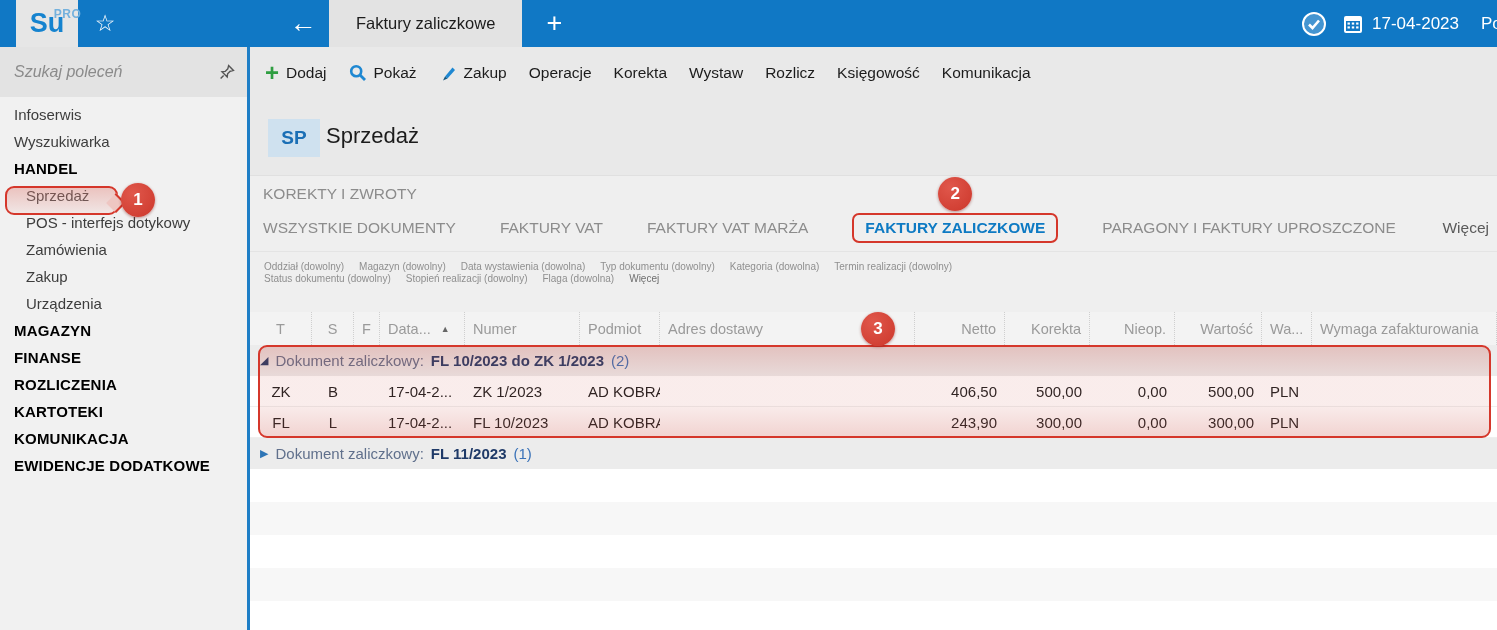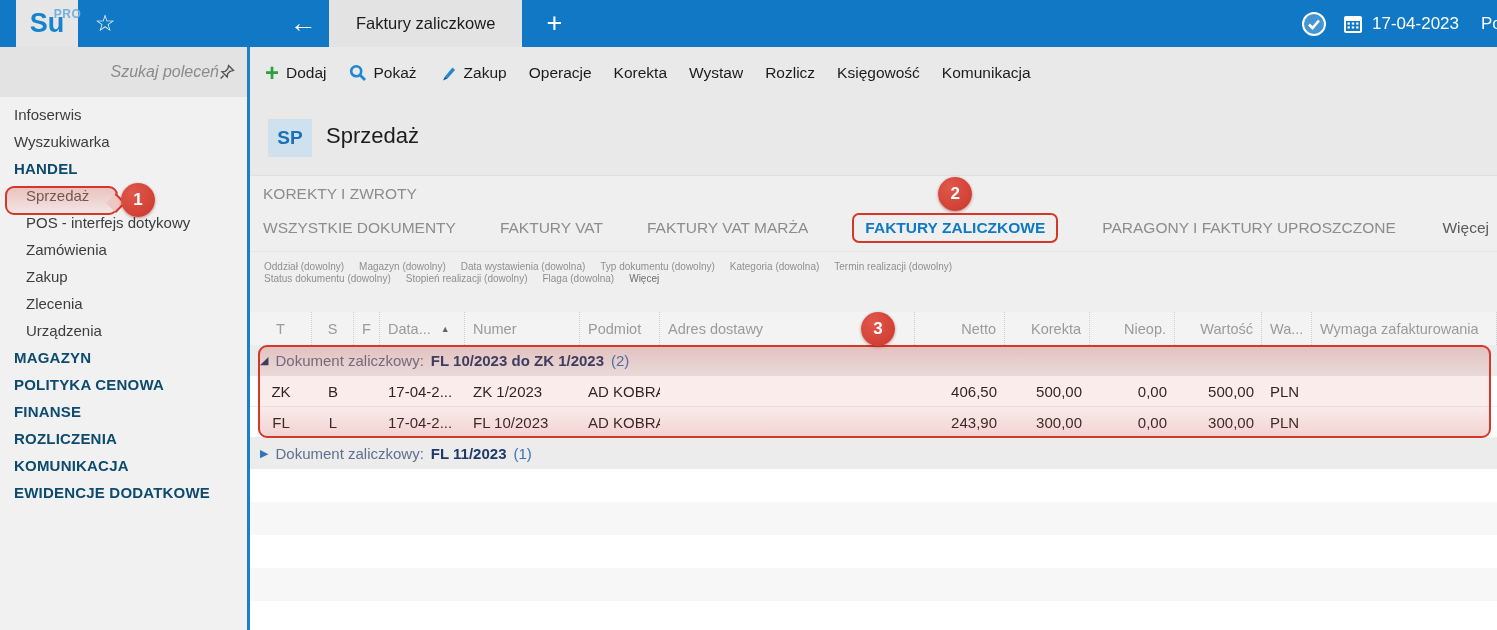--- a/index.html
+++ b/index.html
@@ -17,25 +17,25 @@
   .doc-tab { background:#e3e3e3; color:#1c1c1c; font-size:16.5px; display:flex; align-items:center; padding:0 27px; }
   .plus-btn { width:64px; display:flex; align-items:center; justify-content:center; color:#fff; font-size:27px; font-weight:300; }
   .tb-flex { flex:1; }
   .tb-right { display:flex; align-items:center; gap:16px; padding-right:0; }
   .date-group { display:flex; align-items:center; gap:9px; color:#fff; font-size:17px; }
   .partial-user { width:16px; overflow:hidden; color:#fff; font-size:17px; white-space:nowrap; margin-left:6px; }
 
   
   .sidebar { position:absolute; left:0; top:47px; width:247px; height:583px; background:#f1f1f1; }
   .search-row { height:50px; background:#e3e3e3; display:flex; align-items:center; padding:0 12px 0 14px; }
-  .search-ph { flex:1; color:#8b8b8b; font-size:16px; font-style:italic;text-align:right; }
+  .search-ph { flex:1; color:#8b8b8b; font-size:16px; font-style:italic; }
   .nav { padding-top:4px; }
   .nav-item { height:27px; display:flex; align-items:center; font-size:15px; padding-left:14px; color:#3d3d3d; }
   .nav-item.sub { padding-left:26px; }
-  .nav-item.section { color:#0c4a6e; font-weight:bold; letter-spacing:.2px; }
+  .nav-item.section { color:#000000; font-weight:bold; letter-spacing:.2px; }
   .sb-annot { position:absolute; left:5px; top:139px; width:113px; height:29px; border:2px solid #d5372b; border-radius:9px;
               background:linear-gradient(180deg, rgba(225,120,110,.38), rgba(240,190,185,.22)); pointer-events:none; z-index:4; }
   .sb-annot::after { content:""; position:absolute; right:-7px; top:8px; width:12px; height:12px; background:#eec6c2;
               border:2px solid #d5372b; border-left:none; border-bottom:none; transform:rotate(45deg); }
   .badge { position:absolute; width:34px; height:34px; border-radius:50%; background:radial-gradient(circle at 35% 30%, #e0574b, #cc372b);
            color:#fff; font-size:17px; font-weight:bold; display:flex; align-items:center; justify-content:center; z-index:6;
            box-shadow:0 1px 3px rgba(120,20,15,.45); }
   .badge1 { left:121px; top:136px; }
 
   
@@ -43,21 +43,21 @@
 
   
   .main { position:absolute; left:250px; top:47px; width:1247px; height:583px; background:#fff; }
 
   .toolbar { position:absolute; left:0; top:0; width:100%; height:52px; background:#e9e9e9; display:flex; align-items:center;
              gap:22px; padding-left:15px; font-size:15.5px; color:#1c1c1c; }
   .tool { display:flex; align-items:center; gap:7px; }
   .plus-green { color:#2f9e41; font-size:24px; font-weight:600; line-height:20px; }
 
   .title-row { position:absolute; left:0; top:52px; width:100%; height:76px; background:#e9e9e9; }
-  .sp-badge { position:absolute; left:18px; top:20px; width:44px; height:38px; background:#cfe1ef; color:#1b6fb5;
+  .sp-badge { position:absolute; left:18px; top:20px; width:52px; height:38px; background:#cfe1ef; color:#1b6fb5;
               font-size:19px; font-weight:bold; display:flex; align-items:center; justify-content:center; }
   .page-title { position:absolute; left:76px; top:24px; font-size:22px; color:#1c1c1c; }
 
   .tabs-area { position:absolute; left:0; top:128px; width:100%; height:76px; background:#efefef; border-top:1px solid #e0e0e0; }
   .tabs-row1 { padding:9px 0 0 13px; color:#8c8c8c; font-size:15.5px; }
   .tabs-row2 { position:absolute; left:13px; right:8px; top:32px; height:40px; display:flex; align-items:center; gap:44px;
                color:#8c8c8c; font-size:15.5px; white-space:nowrap; }
   .tab-active { color:#0e7ac3; font-weight:bold; border:2px solid #d5372b; border-radius:7px; padding:4px 11px; position:relative; }
   .badge2 { left:50%; top:-38px; transform:translateX(-50%); }
   .tab-more { margin-left:auto; color:#5a5a5a; }
@@ -154,26 +154,25 @@
     </span>
   </div>
   <div class="nav">
     <div class="nav-item">Infoserwis</div>
     <div class="nav-item">Wyszukiwarka</div>
     <div class="nav-item section">HANDEL</div>
     <div class="nav-item sub">Sprzedaż</div>
     <div class="nav-item sub">POS - interfejs dotykowy</div>
     <div class="nav-item sub">Zamówienia</div>
     <div class="nav-item sub">Zakup</div>
-    <div class="nav-item sub">Zlecenia</div>
     <div class="nav-item sub">Urządzenia</div>
     <div class="nav-item section">MAGAZYN</div>
-    <div class="nav-item section">POLITYKA CENOWA</div>
     <div class="nav-item section">FINANSE</div>
     <div class="nav-item section">ROZLICZENIA</div>
+    <div class="nav-item section">KARTOTEKI</div>
     <div class="nav-item section">KOMUNIKACJA</div>
     <div class="nav-item section">EWIDENCJE DODATKOWE</div>
   </div>
   <div class="sb-annot"></div>
   <div class="badge badge1">1</div>
 </div>
 
 <div class="vline"></div>
 
 <div class="main">

